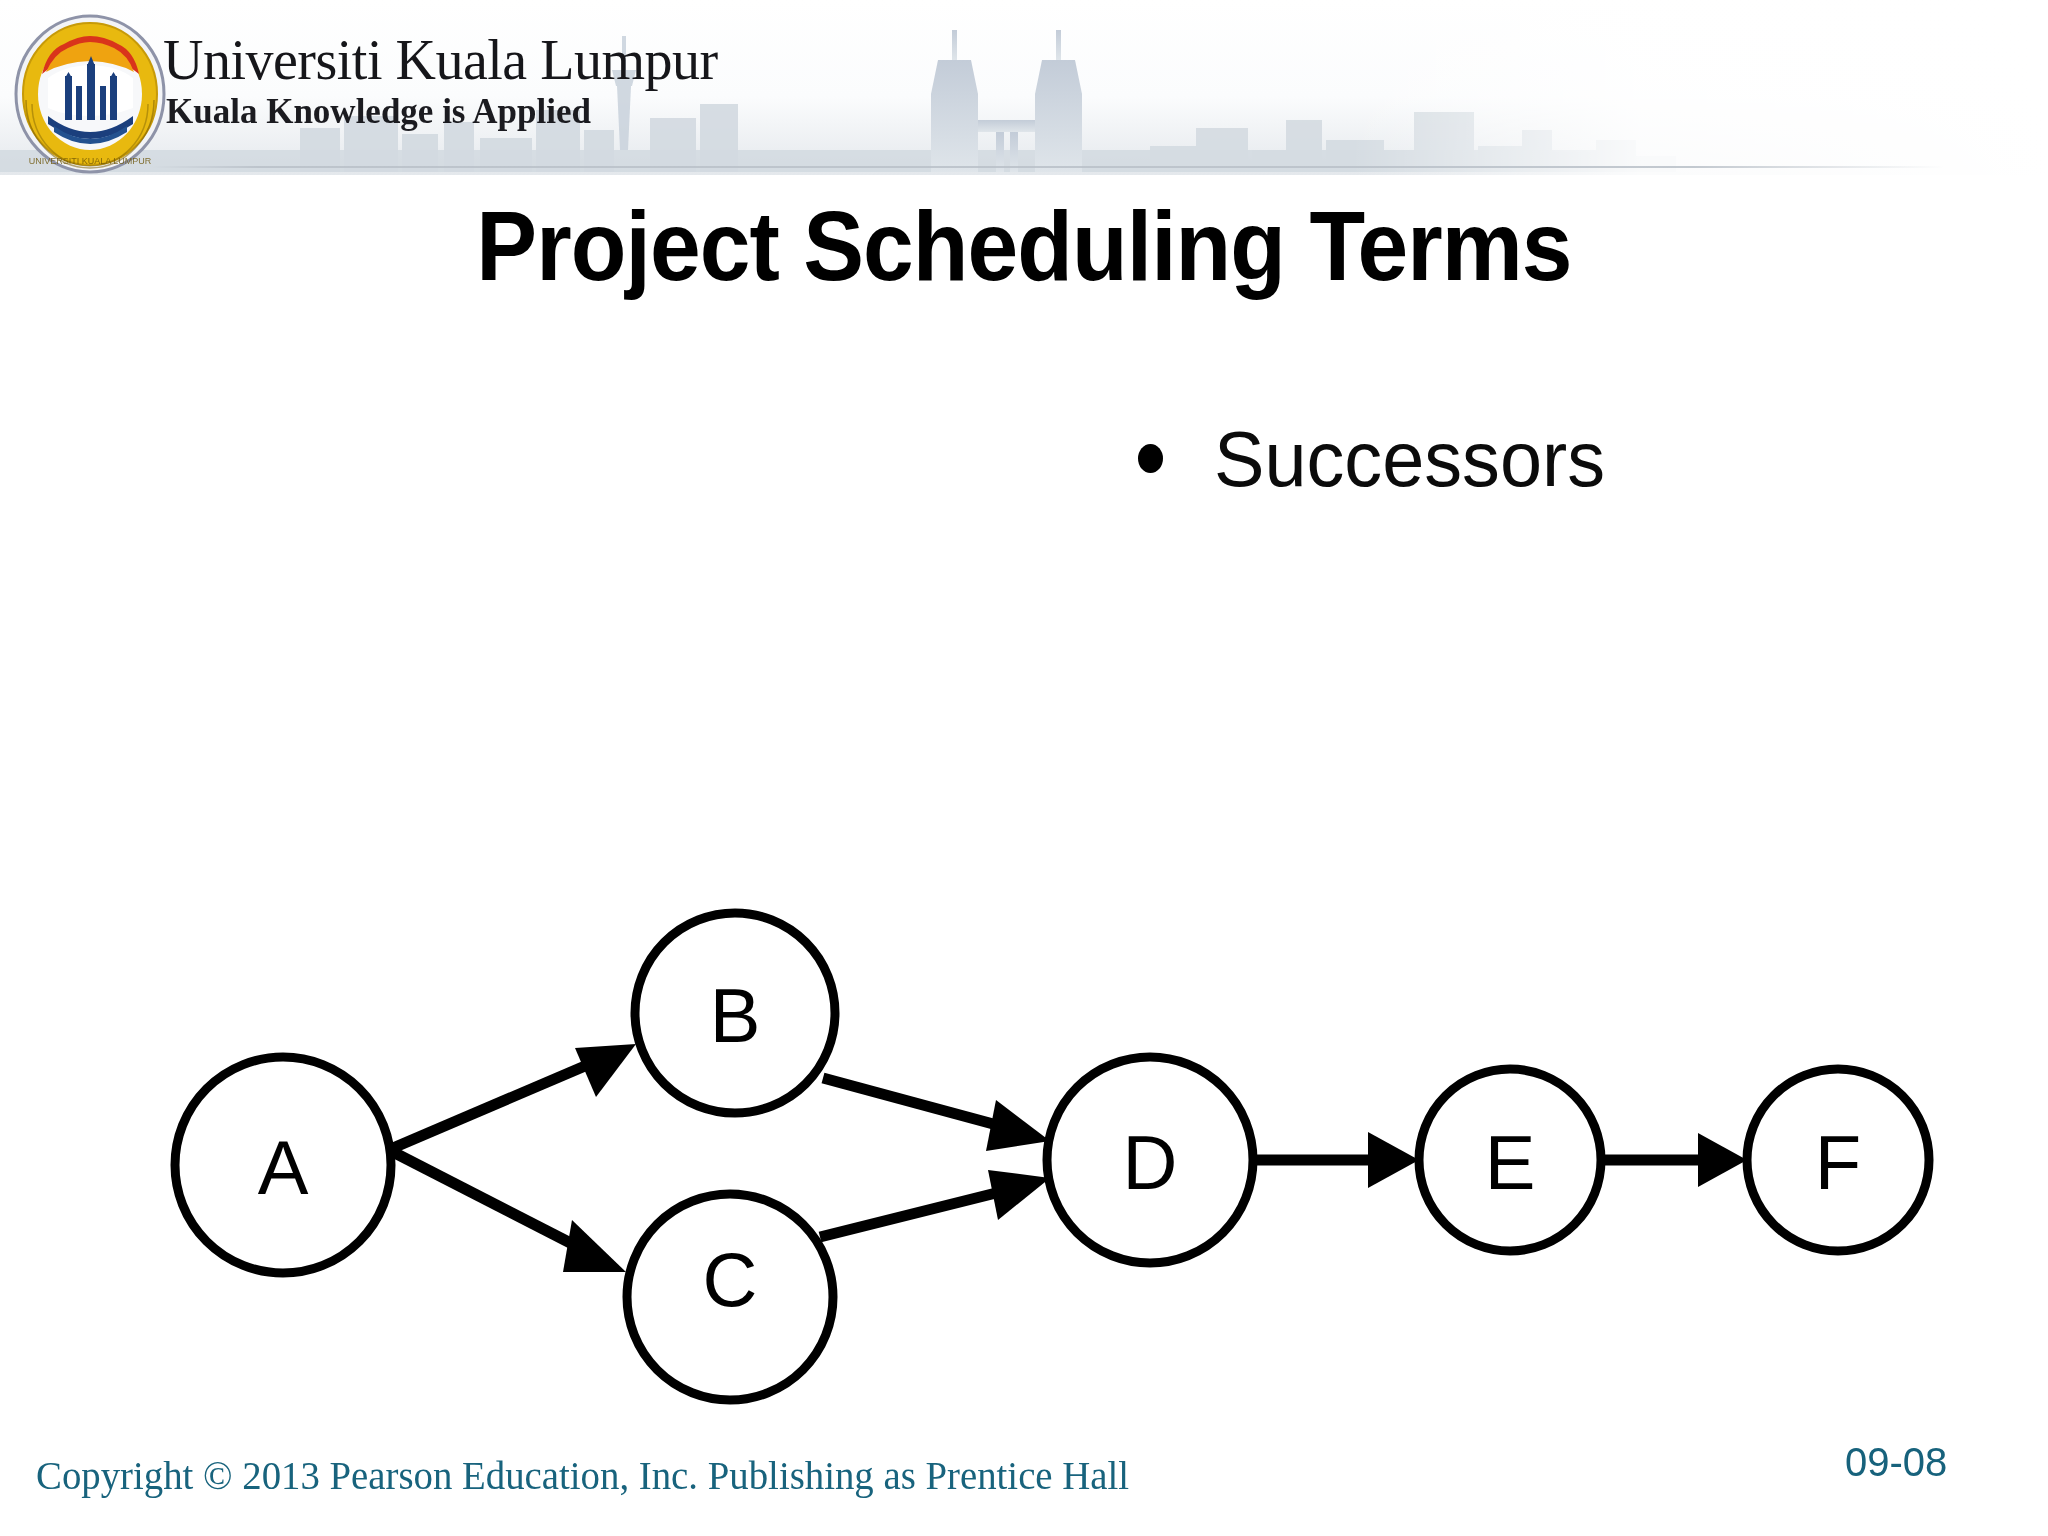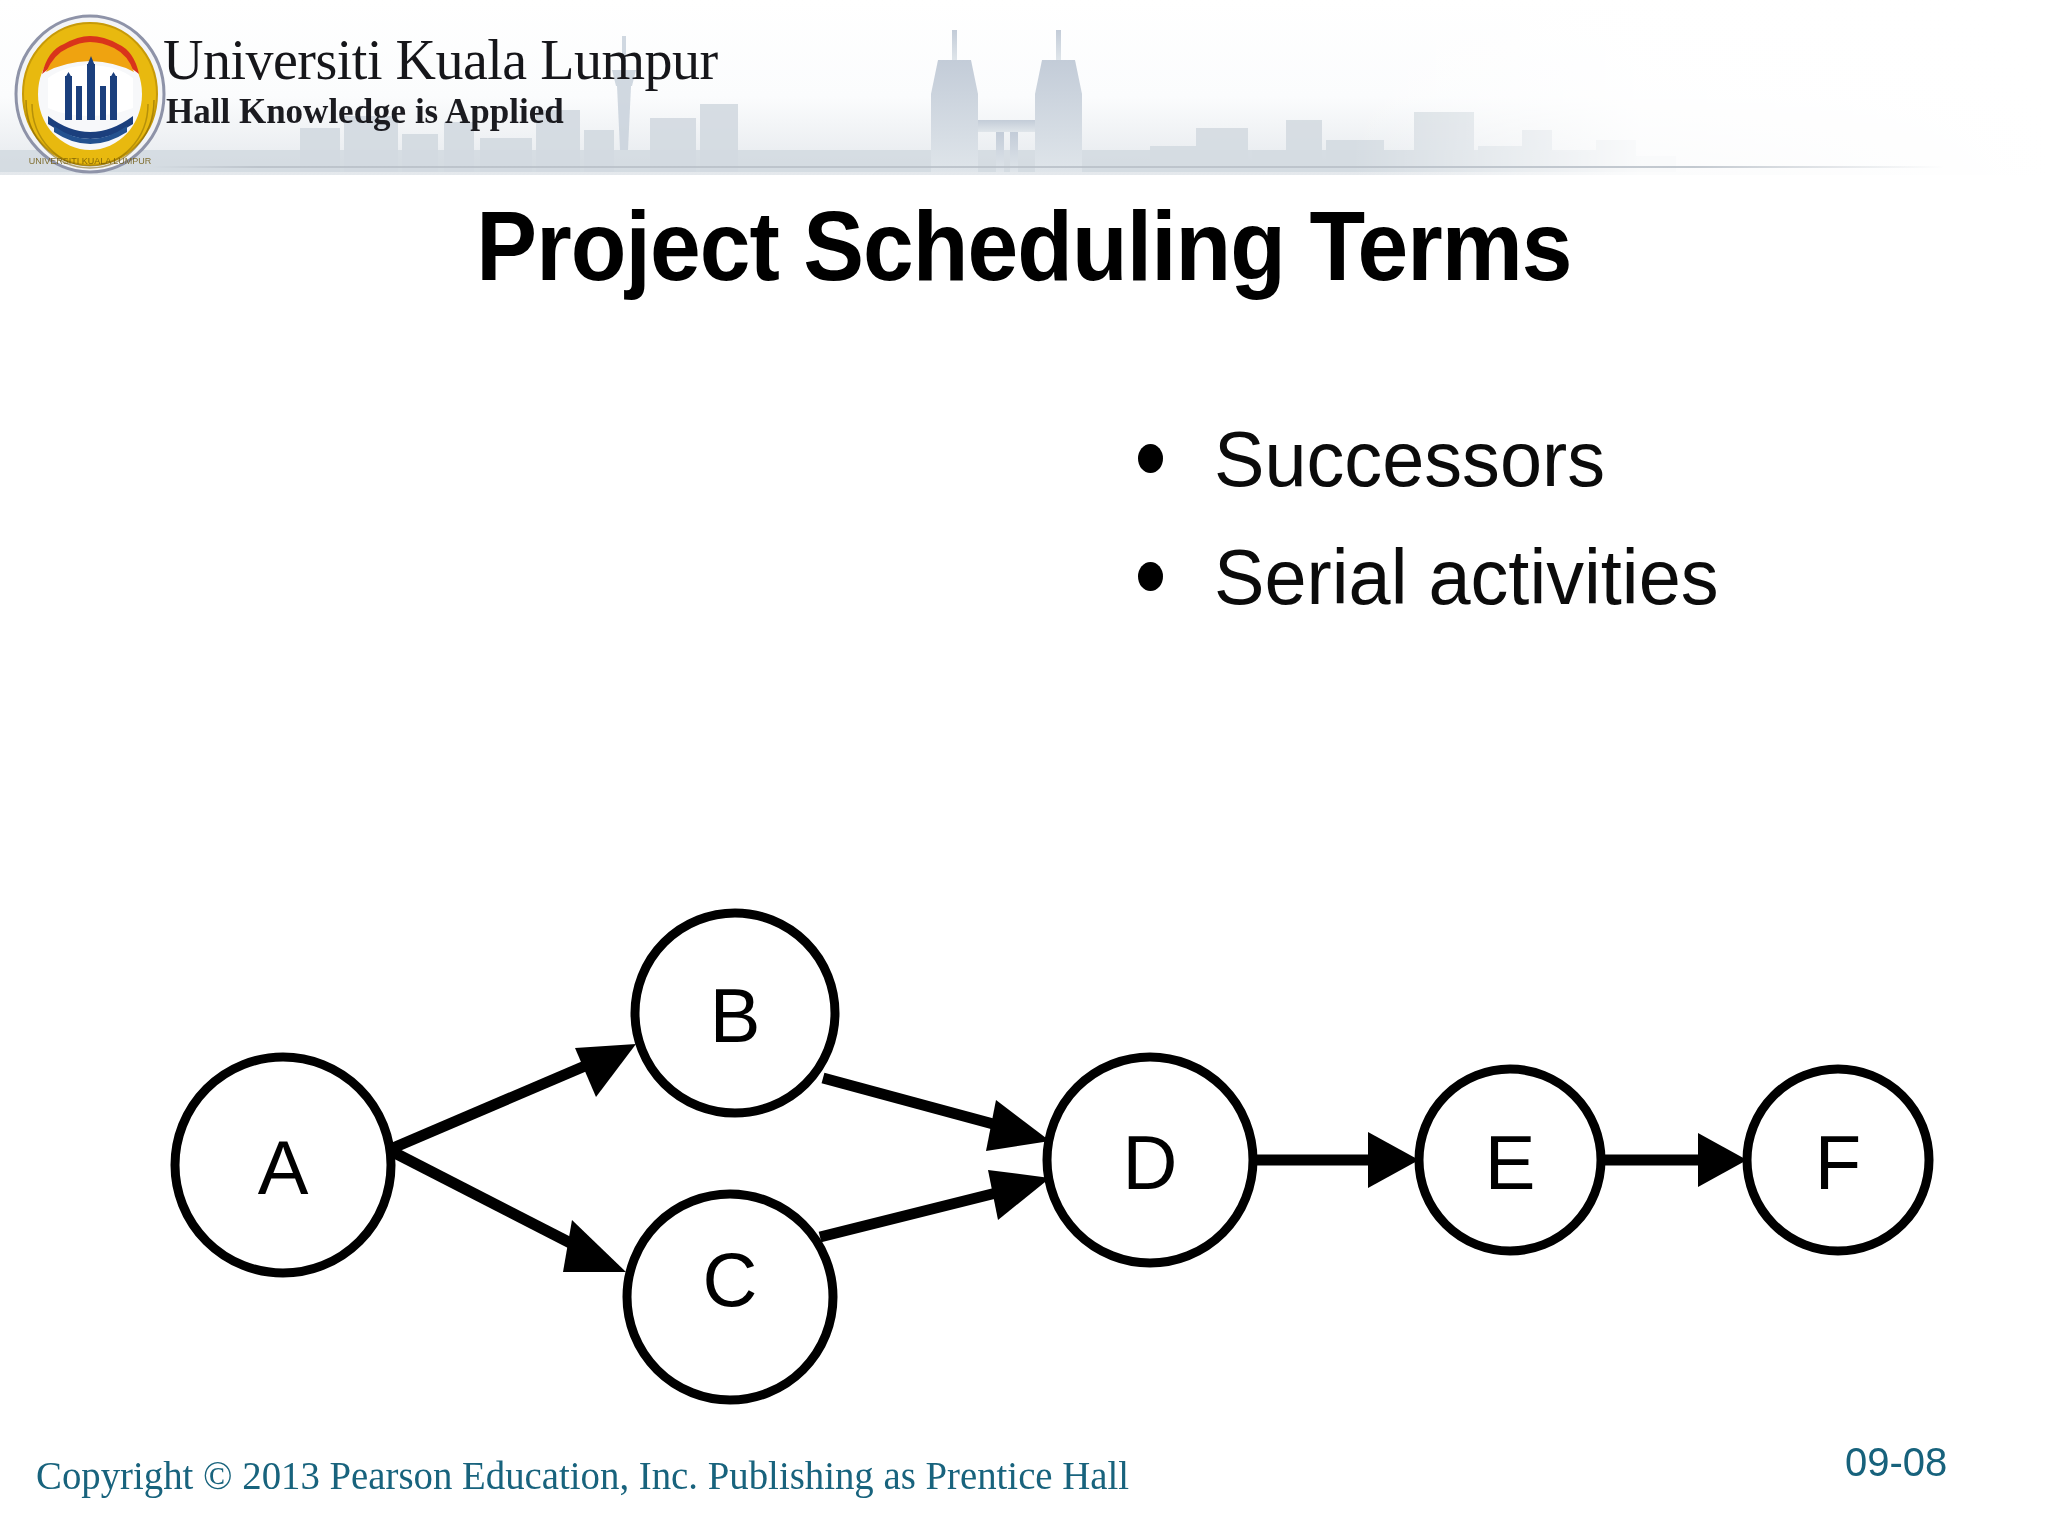--- a/index.html
+++ b/index.html
@@ -288,34 +288,30 @@
       <path d="M46 114 Q82 140 119 114 L119 120 Q82 144 46 120 Z" fill="#23518f"></path>
 
       <path d="M18 88 A64 68 0 0 0 146 88" fill="none" stroke="#7b5f05" stroke-width="1.5" opacity="0.55"></path>
       <path d="M24 92 A58 62 0 0 0 140 92" fill="none" stroke="#7b5f05" stroke-width="1.5" opacity="0.45"></path>
       <g fill="#6b5305" opacity="0.8" font-family="'Liberation Sans', sans-serif" font-size="9">
         <text x="82" y="152" text-anchor="middle">UNIVERSITI KUALA LUMPUR</text>
       </g>
     </svg>
 
     <div id="uni-name">Universiti Kuala Lumpur</div>
-    <div id="uni-tagline">Hall Knowledge is Applied</div>
+    <div id="uni-tagline">Kuala Knowledge is Applied</div>
   </div>
 
   <div id="slide-title">Project Scheduling Terms</div>
 
   <div id="bullet-list">
     <div class="bullet-row">
       <span class="bullet-dot"></span>
       <span class="bullet-text">Successors</span>
     </div>
-    <div class="bullet-row">
-      <span class="bullet-dot"></span>
-      <span class="bullet-text">Serial activities</span>
-    </div>
   </div>
 
   <div id="network-diagram">
     <svg id="network-svg" viewBox="0 0 1840 560">
 
       <g>
 
         <g>
           <line class="edge-line" x1="273" y1="288" x2="479" y2="200"></line>
           <polygon class="edge-head" points="516,184 455,188 476,237"></polygon>

